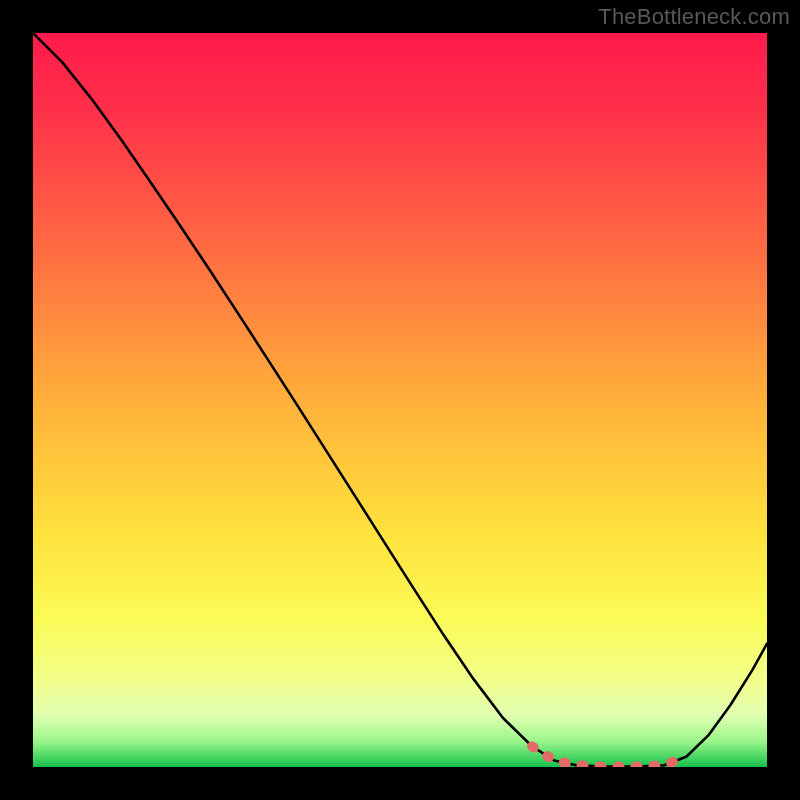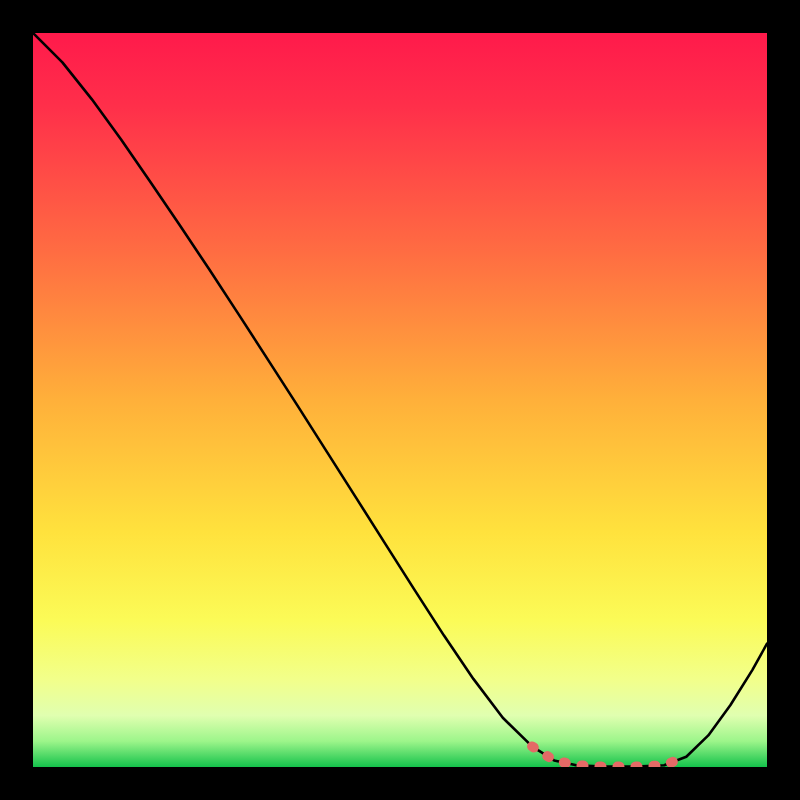--- a/index.html
+++ b/index.html
@@ -35,20 +35,21 @@
     top: 33px;
     width: 734px;
     height: 734px;
     display: block;
   }
 </style>
 </head>
 <body>
 <div class="frame">
 
+  <div class="watermark">TheBottleneck.com</div>
 
   <svg class="plot" viewBox="0 0 734 734" preserveAspectRatio="none">
     <defs>
 
       <linearGradient id="bgGrad" x1="0" y1="0" x2="0" y2="1">
         <stop offset="0" stop-color="#ff1a4b"></stop>
         <stop offset="0.10" stop-color="#ff2f4a"></stop>
         <stop offset="0.30" stop-color="#ff6d42"></stop>
         <stop offset="0.50" stop-color="#ffb03a"></stop>
         <stop offset="0.68" stop-color="#ffe23d"></stop>

